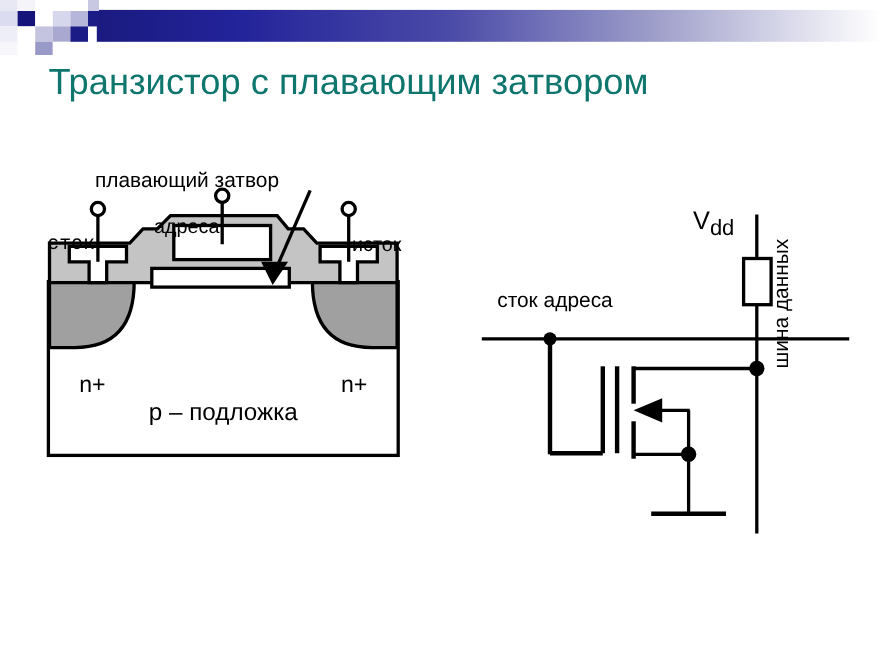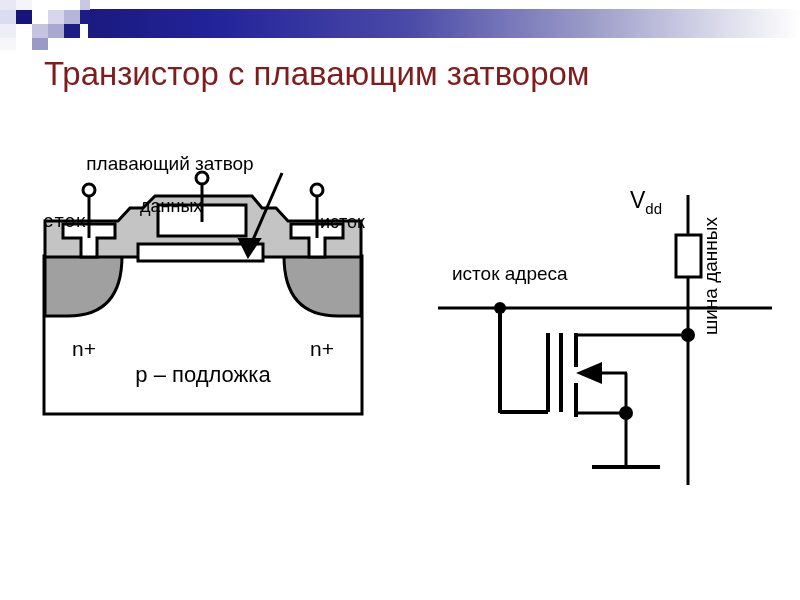--- a/index.html
+++ b/index.html
@@ -38,21 +38,21 @@
 
   
   #slide-title {
     position: absolute;
     left: 44px;
     top: 52px;
     width: 700px;
     font-size: 33px;
     line-height: 1.32;
     font-weight: normal;
-    color: #7f1d1d;
+    color: #0f766e;
     letter-spacing: 0px;
   }
 
   
   .figure {
     position: absolute;
   }
   #fig-transistor { left: 30px; top: 156px; }
   #fig-circuit    { left: 430px; top: 185px; }
 
@@ -126,21 +126,21 @@
     <text x="145" y="5" font-family="Liberation Sans, sans-serif" font-size="19" fill="#000000" text-anchor="middle"></text>
 
     <text x="54" y="200" font-family="Liberation Sans, sans-serif" font-size="21" fill="#000000" text-anchor="middle">n+</text>
 
     <text x="292" y="200" font-family="Liberation Sans, sans-serif" font-size="21" fill="#000000" text-anchor="middle">n+</text>
 
     <text x="173" y="226" font-family="Liberation Sans, sans-serif" font-size="22" fill="#000000" text-anchor="middle">p – подложка</text>
   </svg>
 
   <div style="position:absolute; left:13px; top:56px; font-size:18px;font-family:Liberation Mono, monospace;">сток</div>
-  <div style="position:absolute; left:110px; top:40px; font-size:18px;">данных</div>
+  <div style="position:absolute; left:110px; top:40px; font-size:18px;">адреса</div>
   <div style="position:absolute; left:290px; top:56px; font-size:18px;">исток</div>
 </div>
 
 <div class="figure" id="fig-circuit">
   <svg width="350" height="330" viewBox="0 0 350 330">
 
     <line x1="258" y1="10" x2="258" y2="50" stroke="#000000" stroke-width="3"></line>
 
     <rect x="246" y="50" width="25" height="42" fill="#ffffff" stroke="#000000" stroke-width="3"></rect>
 
@@ -171,20 +171,20 @@
 
     <line x1="196" y1="188" x2="196" y2="228" stroke="#000000" stroke-width="3"></line>
 
     <circle cx="196" cy="228" r="7" fill="#000000"></circle>
 
     <line x1="196" y1="228" x2="196" y2="282" stroke="#000000" stroke-width="3"></line>
     <line x1="162" y1="282" x2="230" y2="282" stroke="#000000" stroke-width="4"></line>
   </svg>
 
   <div style="position:absolute; left:200px; top:4px; font-size:23px; line-height:1;">
-    <span>V</span><span style="font-size:15px; vertical-align:sub;">dd</span>
+    <span>V</span><span style="font-size:20px; vertical-align:sub;">dd</span>
   </div>
 
-  <div style="position:absolute; left:22px; top:78px; font-size:19px;">исток адреса</div>
+  <div style="position:absolute; left:22px; top:78px; font-size:19px;">сток адреса</div>
 
   <div style="position:absolute; left:270px; top:150px; font-size:19px;
               transform: rotate(-90deg); transform-origin: left top; white-space:nowrap;">шина данных</div>
 </div>
 
 </body></html>

